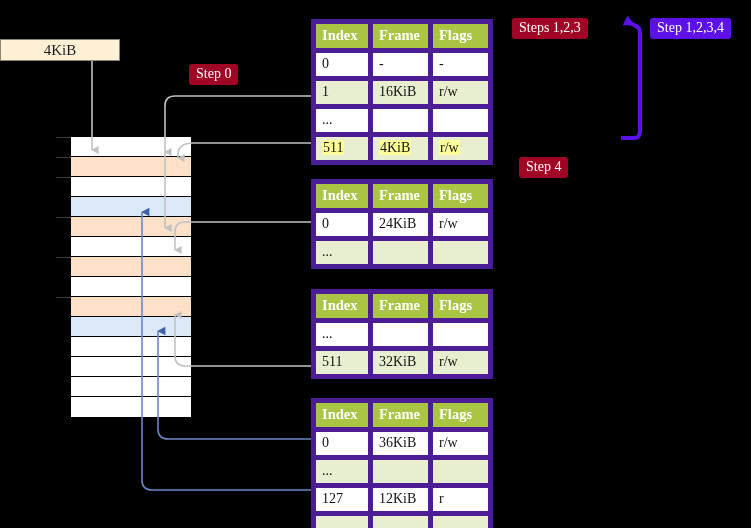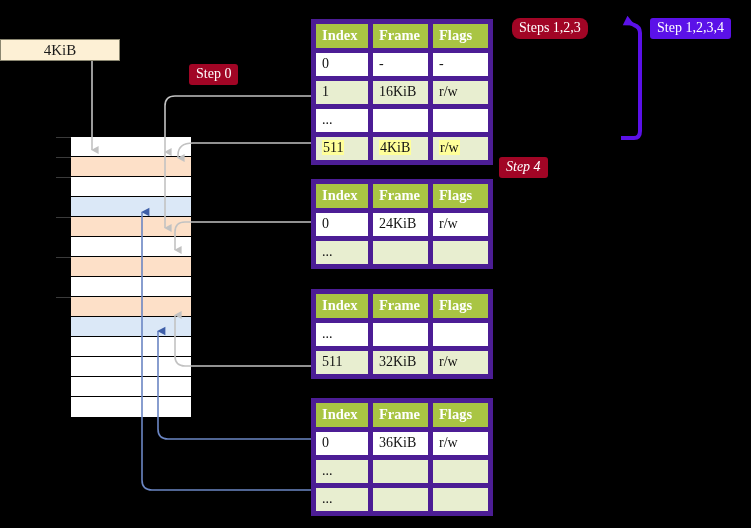--- a/index.html
+++ b/index.html
@@ -19,21 +19,21 @@
   }
 
   
   .badge{
     color:#ffffff; font-size:14px; padding:2px 7px 3px 7px;
     border-radius:3px; white-space:nowrap; line-height:1.15;
   }
   .badge-red{background:#a10525;}
   .badge-violet{background:#5b11e8;}
   #step0{left:189px; top:40px;margin-top:24px;}
-  #step4{left:499px; top:157px;font-style:italic;}
+  #step4{left:519px; top:157px;}
   #steps123{left:512px; top:18px;}
   #steps1234{left:650px; top:18px;}
 
   
   #mem{
     left:70px; top:136px; width:120px; height:280px;
     border:1px solid #000; box-sizing:border-box;
   }
   .memrow{
     position:absolute; left:0; width:120px; height:20px;
@@ -78,21 +78,21 @@
          pointer-events:none;}
 </style>
 </head>
 <body>
 
 <div class="abs" id="kib-box">
   <span>4KiB</span>
 </div>
 
 <div class="abs badge badge-red" id="step0" style="background: rgb(161, 5, 37);">Step 0</div>
-<div class="abs badge badge-red" id="steps123" style="background: rgb(161, 5, 37); border-radius: 8px;">Steps 1,2,3</div>
+<div class="abs badge badge-red" id="steps123" style="background: rgb(161, 5, 37);">Steps 1,2,3</div>
 <div class="abs badge badge-violet" id="steps1234" style="background: rgb(91, 17, 232);">Step 1,2,3,4</div>
 <div class="abs badge badge-red" id="step4" style="background: rgb(161, 5, 37);">Step 4</div>
 
 <div class="abs" id="mem">
     <div class="memrow m-white" style="top: 0px;">
       <div class="tick" style="top: 0px;"></div>
     </div>
     <div class="memrow m-peach" style="top: 20px;">
       <div class="tick" style="top: 0px;"></div>
     </div>
@@ -206,20 +206,25 @@
     <tr>
       <td>0</td>
       <td>36KiB</td>
       <td>r/w</td>
     </tr>
     <tr class="alt">
       <td>...</td>
       <td></td>
       <td></td>
     </tr>
+    <tr>
+      <td>127</td>
+      <td>12KiB</td>
+      <td>r</td>
+    </tr>
     <tr class="alt">
       <td>...</td>
       <td></td>
       <td></td>
     </tr>
   </tbody>
 </table>
 
 <svg id="wires" viewBox="0 0 751 528" xmlns="http://www.w3.org/2000/svg">
   <defs>

